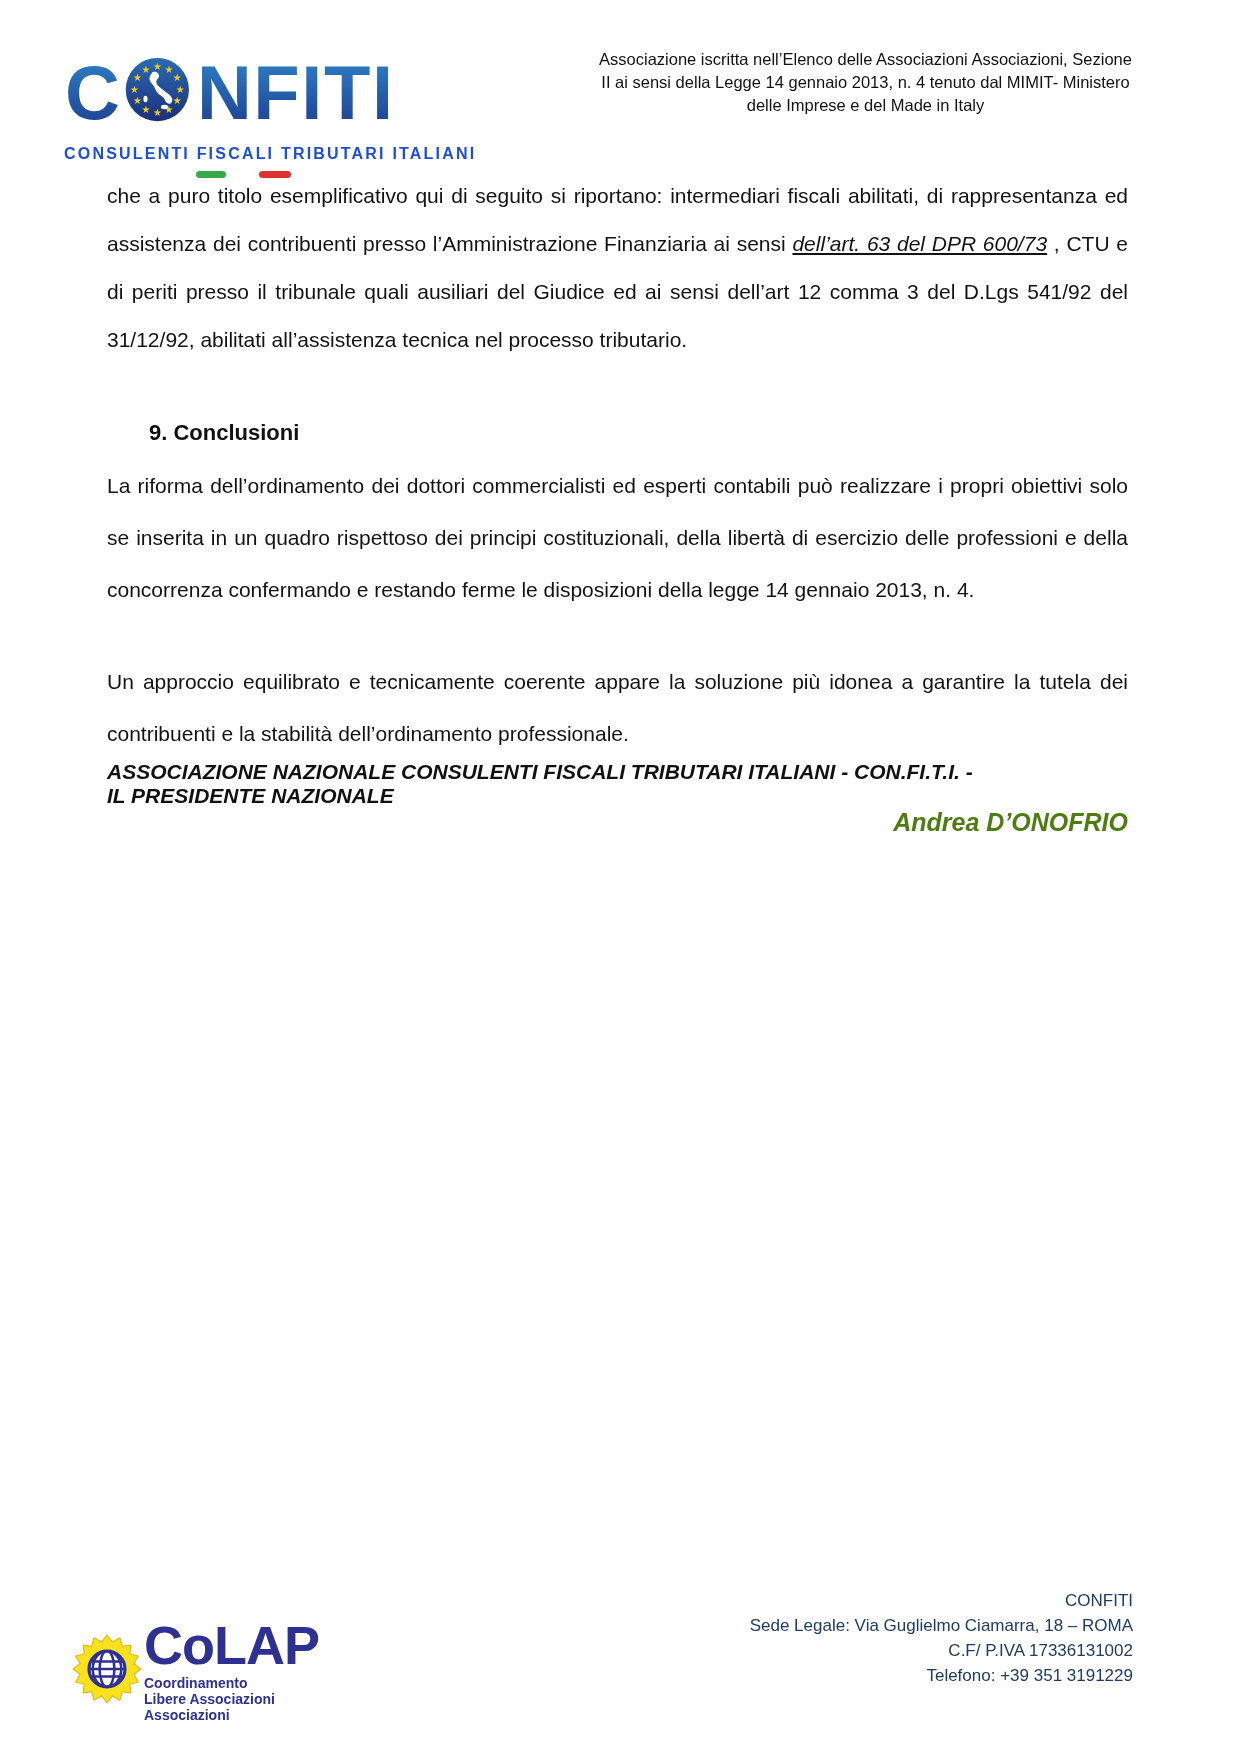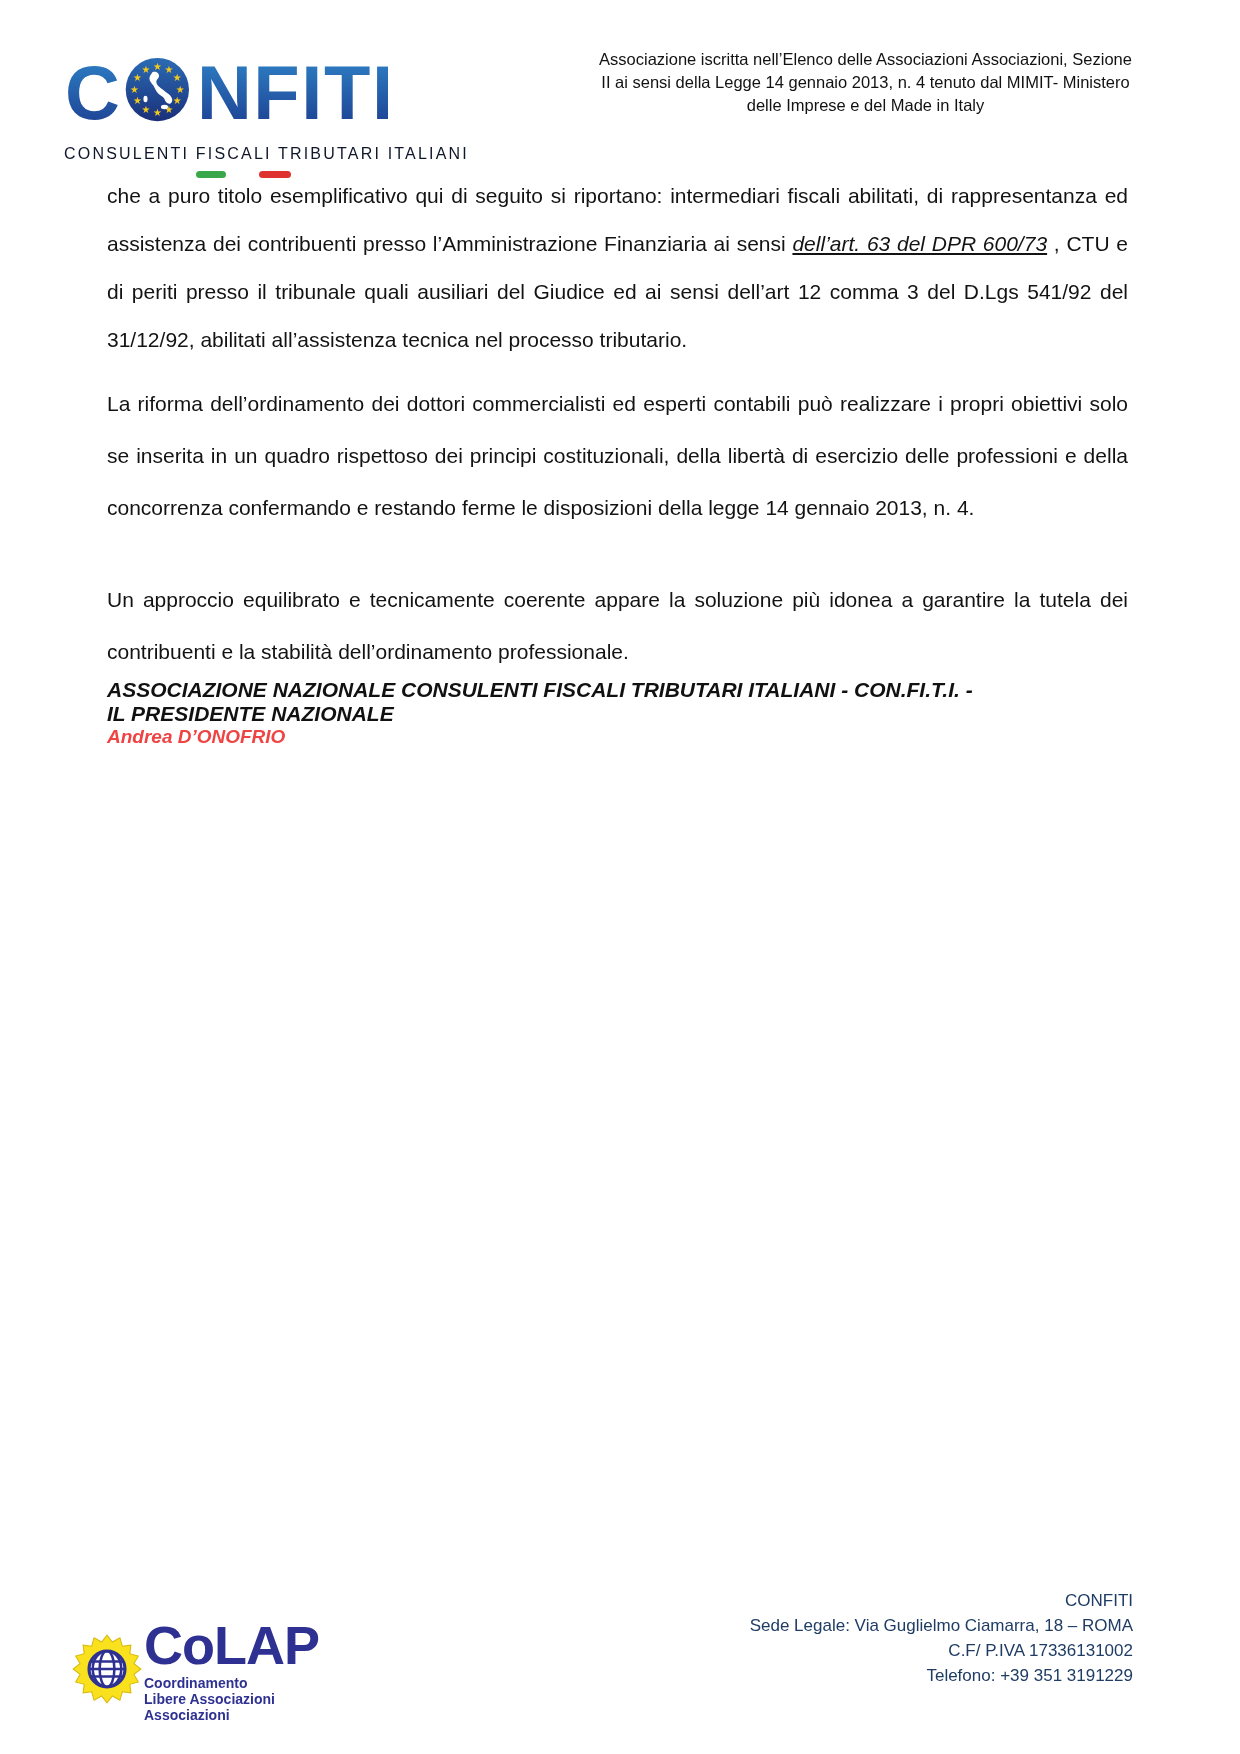--- a/index.html
+++ b/index.html
@@ -11,22 +11,22 @@
     font-family:"Liberation Sans", sans-serif;
     color:#141414;
     overflow:hidden;
   }
 
   
   .logo-block { position:absolute; left:64px; top:42px; width:360px; }
   .logo-wordmark { display:block; }
   .logo-subtitle {
     margin-top:4px;
-    font-size:16px; font-weight:normal; letter-spacing:2.2px;
-    color:#0f172a; white-space:nowrap;
+    font-size:16px; font-weight:bold; letter-spacing:2.2px;
+    color:#1d4ed8; white-space:nowrap;
   }
   .flag-bars { position:relative; height:12px; margin-top:6px; }
   .flag-bar { position:absolute; top:2px; height:7px; border-radius:4px; }
   .flag-bar.green { left:132px; width:30px; background:#3aa74a; }
   .flag-bar.red   { left:195px; width:32px; background:#e03131; }
 
   .reg-note {
     position:absolute; right:102px; top:48px; width:545px;
     font-size:16.5px; line-height:23px; text-align:center; color:#121212;
   }
@@ -48,21 +48,21 @@
   .assoc-line {
     margin-top:46px;
     font-size:21px; font-weight:bold; font-style:italic; color:#111;
   }
   .pres-title {
     margin-top:40px;
     font-size:21px; font-weight:bold; font-style:italic; color:#111;
   }
   .pres-name {
     margin:3px 0 0 30px;
-    font-size:19px; font-weight:bold; font-style:italic; color:#ef4444;
+    font-size:25px; font-weight:bold; font-style:italic; color:#4d7c0f;text-align:right;
   }
 
   
   .colap-block {
     position:absolute; left:70px; top:1615px;
     display:flex; align-items:center; gap:0;
   }
   .colap-text { padding-top:6px; }
   .colap-name {
     font-size:54px; font-weight:bold; color:#2e3192;
@@ -135,20 +135,21 @@
 
   <div class="reg-note">
     <span class="line">Associazione iscritta nell’Elenco delle Associazioni Associazioni,</span>
     <span class="line">Sezione II ai sensi della Legge 14 gennaio 2013, n. 4 tenuto dal</span>
     <span class="line">MIMIT- Ministero delle Imprese e del Made in Italy</span>
   </div>
 
   <div class="doc-body">
     <p class="para p1"><span>che a puro titolo esemplificativo qui di seguito si riportano: intermediari fiscali abilitati, di rappresentanza ed assistenza dei contribuenti presso l’Amministrazione Finanziaria ai sensi </span><span class="law-ref">dell’art. 63 del DPR 600/73</span><span> , CTU e di periti presso il tribunale quali ausiliari del Giudice ed ai sensi dell’art 12 comma 3  del D.Lgs 541/92 del 31/12/92, abilitati all’assistenza tecnica nel processo tributario.</span></p>
 
+    <h2 class="section-heading">9. Conclusioni</h2>
 
     <p class="para wide p2">La riforma dell’ordinamento dei dottori commercialisti ed esperti contabili può realizzare i propri obiettivi solo se inserita in un quadro rispettoso dei principi costituzionali, della libertà di esercizio delle professioni e della concorrenza confermando e restando  ferme le disposizioni della legge 14 gennaio 2013, n. 4.</p>
 
     <p class="para wide p3">Un approccio equilibrato e tecnicamente coerente appare la soluzione più idonea a garantire la tutela dei contribuenti e la stabilità dell’ordinamento professionale.</p>
 
     <p class="assoc-line">ASSOCIAZIONE NAZIONALE CONSULENTI FISCALI TRIBUTARI ITALIANI - CON.FI.T.I. -</p>
 
     <p class="pres-title">IL PRESIDENTE NAZIONALE</p>
     <p class="pres-name">Andrea D’ONOFRIO</p>
   </div>

